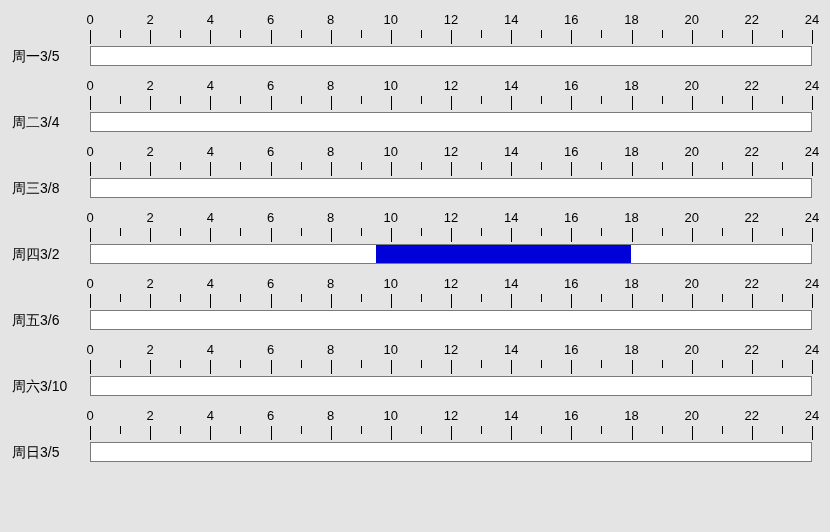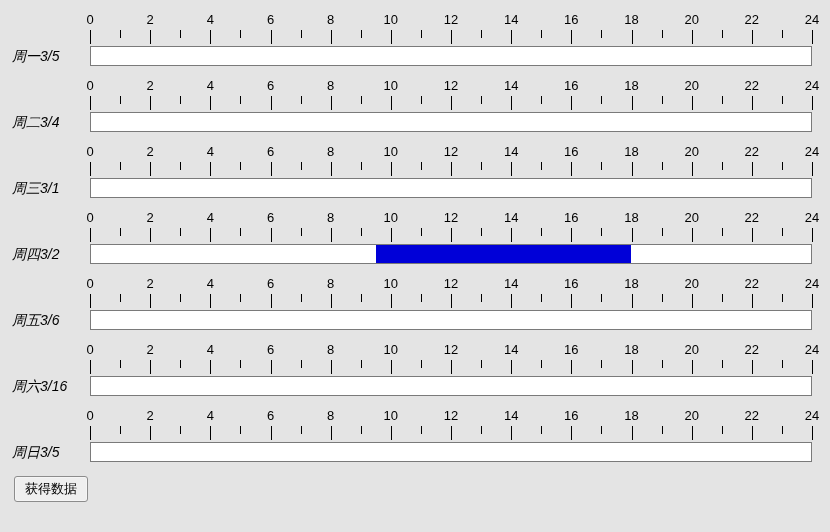--- a/index.html
+++ b/index.html
@@ -22,21 +22,20 @@
     height:58px;
     margin-bottom:8px;
   }
   .day-label{
     width:78px;
     flex:0 0 78px;
     text-align:left;
     padding-bottom:2px;
     font-size:14px;
     white-space:nowrap;
-    font-style:italic;
   }
   .ruler-wrap{
     flex:1;
     position:relative;
     height:56px;
   }
   .ruler-numbers{
     position:absolute;
     left:0;right:0;top:0;
     height:18px;
@@ -179,21 +178,21 @@
           <div class="tick minor" style="left: 79.1667%;"></div>
           <div class="tick major" style="left: 83.3333%;"></div>
           <div class="tick minor" style="left: 87.5%;"></div>
           <div class="tick major" style="left: 91.6667%;"></div>
           <div class="tick minor" style="left: 95.8333%;"></div>
           <div class="tick major" style="left: 100%;"></div>
         </div>
         <div class="track"></div>
       </div>
     </div><div class="day-row">
-      <div class="day-label">周三3/1</div>
+      <div class="day-label">周三3/8</div>
       <div class="ruler-wrap">
         <div class="ruler-numbers">
           <span style="left: 0%;">0</span>
           <span style="left: 8.33333%;">2</span>
           <span style="left: 16.6667%;">4</span>
           <span style="left: 25%;">6</span>
           <span style="left: 33.3333%;">8</span>
           <span style="left: 41.6667%;">10</span>
           <span style="left: 50%;">12</span>
           <span style="left: 58.3333%;">14</span>
@@ -322,21 +321,21 @@
           <div class="tick minor" style="left: 79.1667%;"></div>
           <div class="tick major" style="left: 83.3333%;"></div>
           <div class="tick minor" style="left: 87.5%;"></div>
           <div class="tick major" style="left: 91.6667%;"></div>
           <div class="tick minor" style="left: 95.8333%;"></div>
           <div class="tick major" style="left: 100%;"></div>
         </div>
         <div class="track"></div>
       </div>
     </div><div class="day-row">
-      <div class="day-label">周六3/16</div>
+      <div class="day-label">周六3/10</div>
       <div class="ruler-wrap">
         <div class="ruler-numbers">
           <span style="left: 0%;">0</span>
           <span style="left: 8.33333%;">2</span>
           <span style="left: 16.6667%;">4</span>
           <span style="left: 25%;">6</span>
           <span style="left: 33.3333%;">8</span>
           <span style="left: 41.6667%;">10</span>
           <span style="left: 50%;">12</span>
           <span style="left: 58.3333%;">14</span>
@@ -415,13 +414,13 @@
           <div class="tick major" style="left: 75%;"></div>
           <div class="tick minor" style="left: 79.1667%;"></div>
           <div class="tick major" style="left: 83.3333%;"></div>
           <div class="tick minor" style="left: 87.5%;"></div>
           <div class="tick major" style="left: 91.6667%;"></div>
           <div class="tick minor" style="left: 95.8333%;"></div>
           <div class="tick major" style="left: 100%;"></div>
         </div>
         <div class="track"></div>
       </div>
-    </div><button class="get-btn">获得数据</button></div>
+    </div></div>
 
 </body></html>

